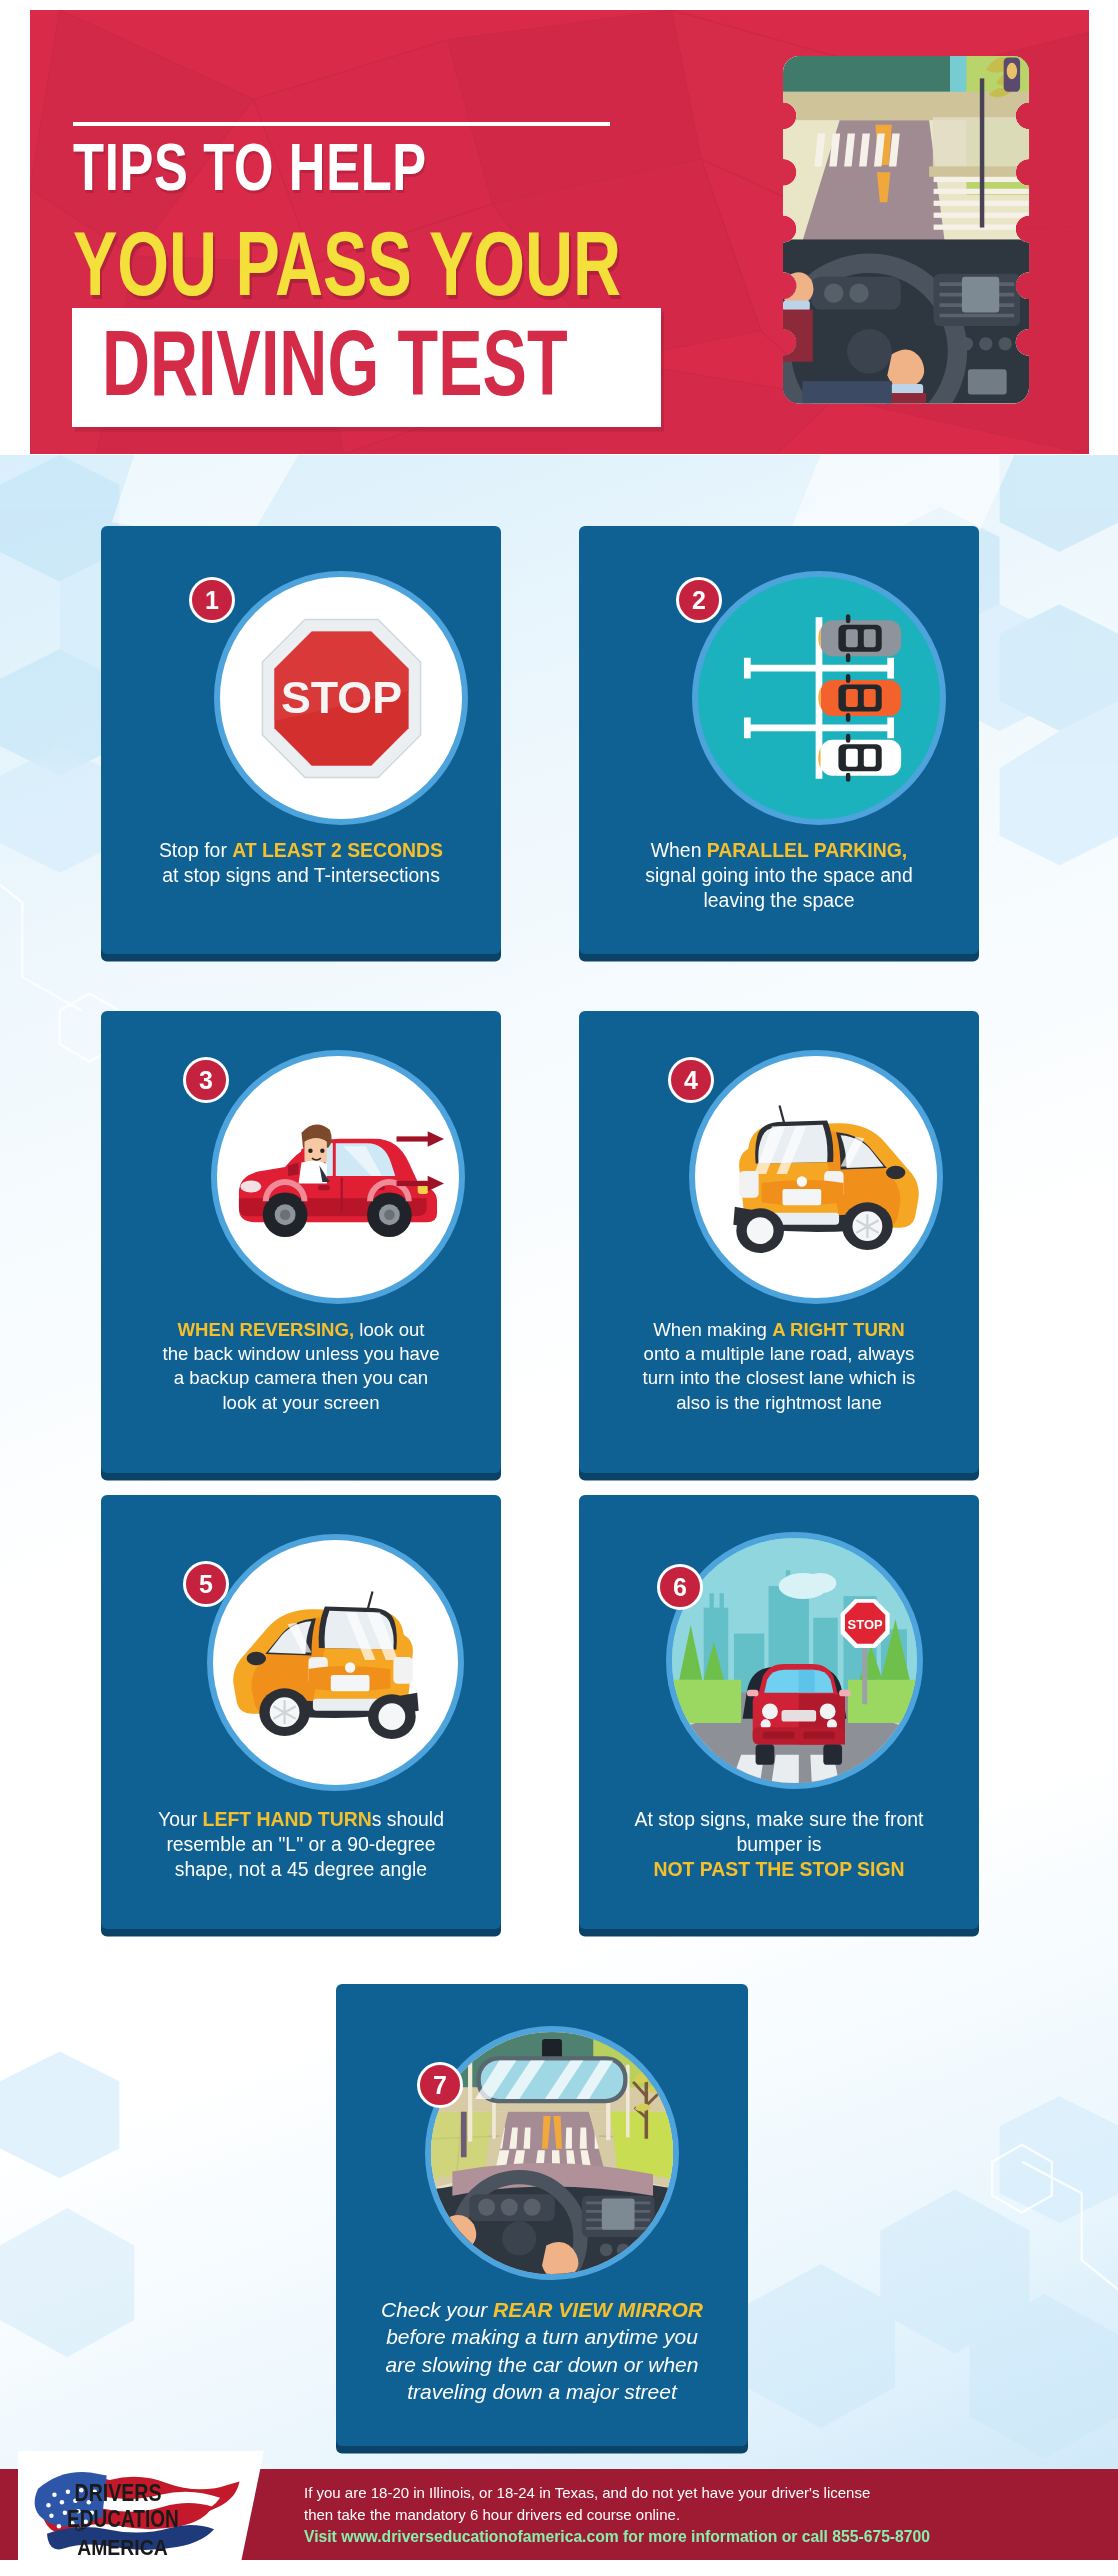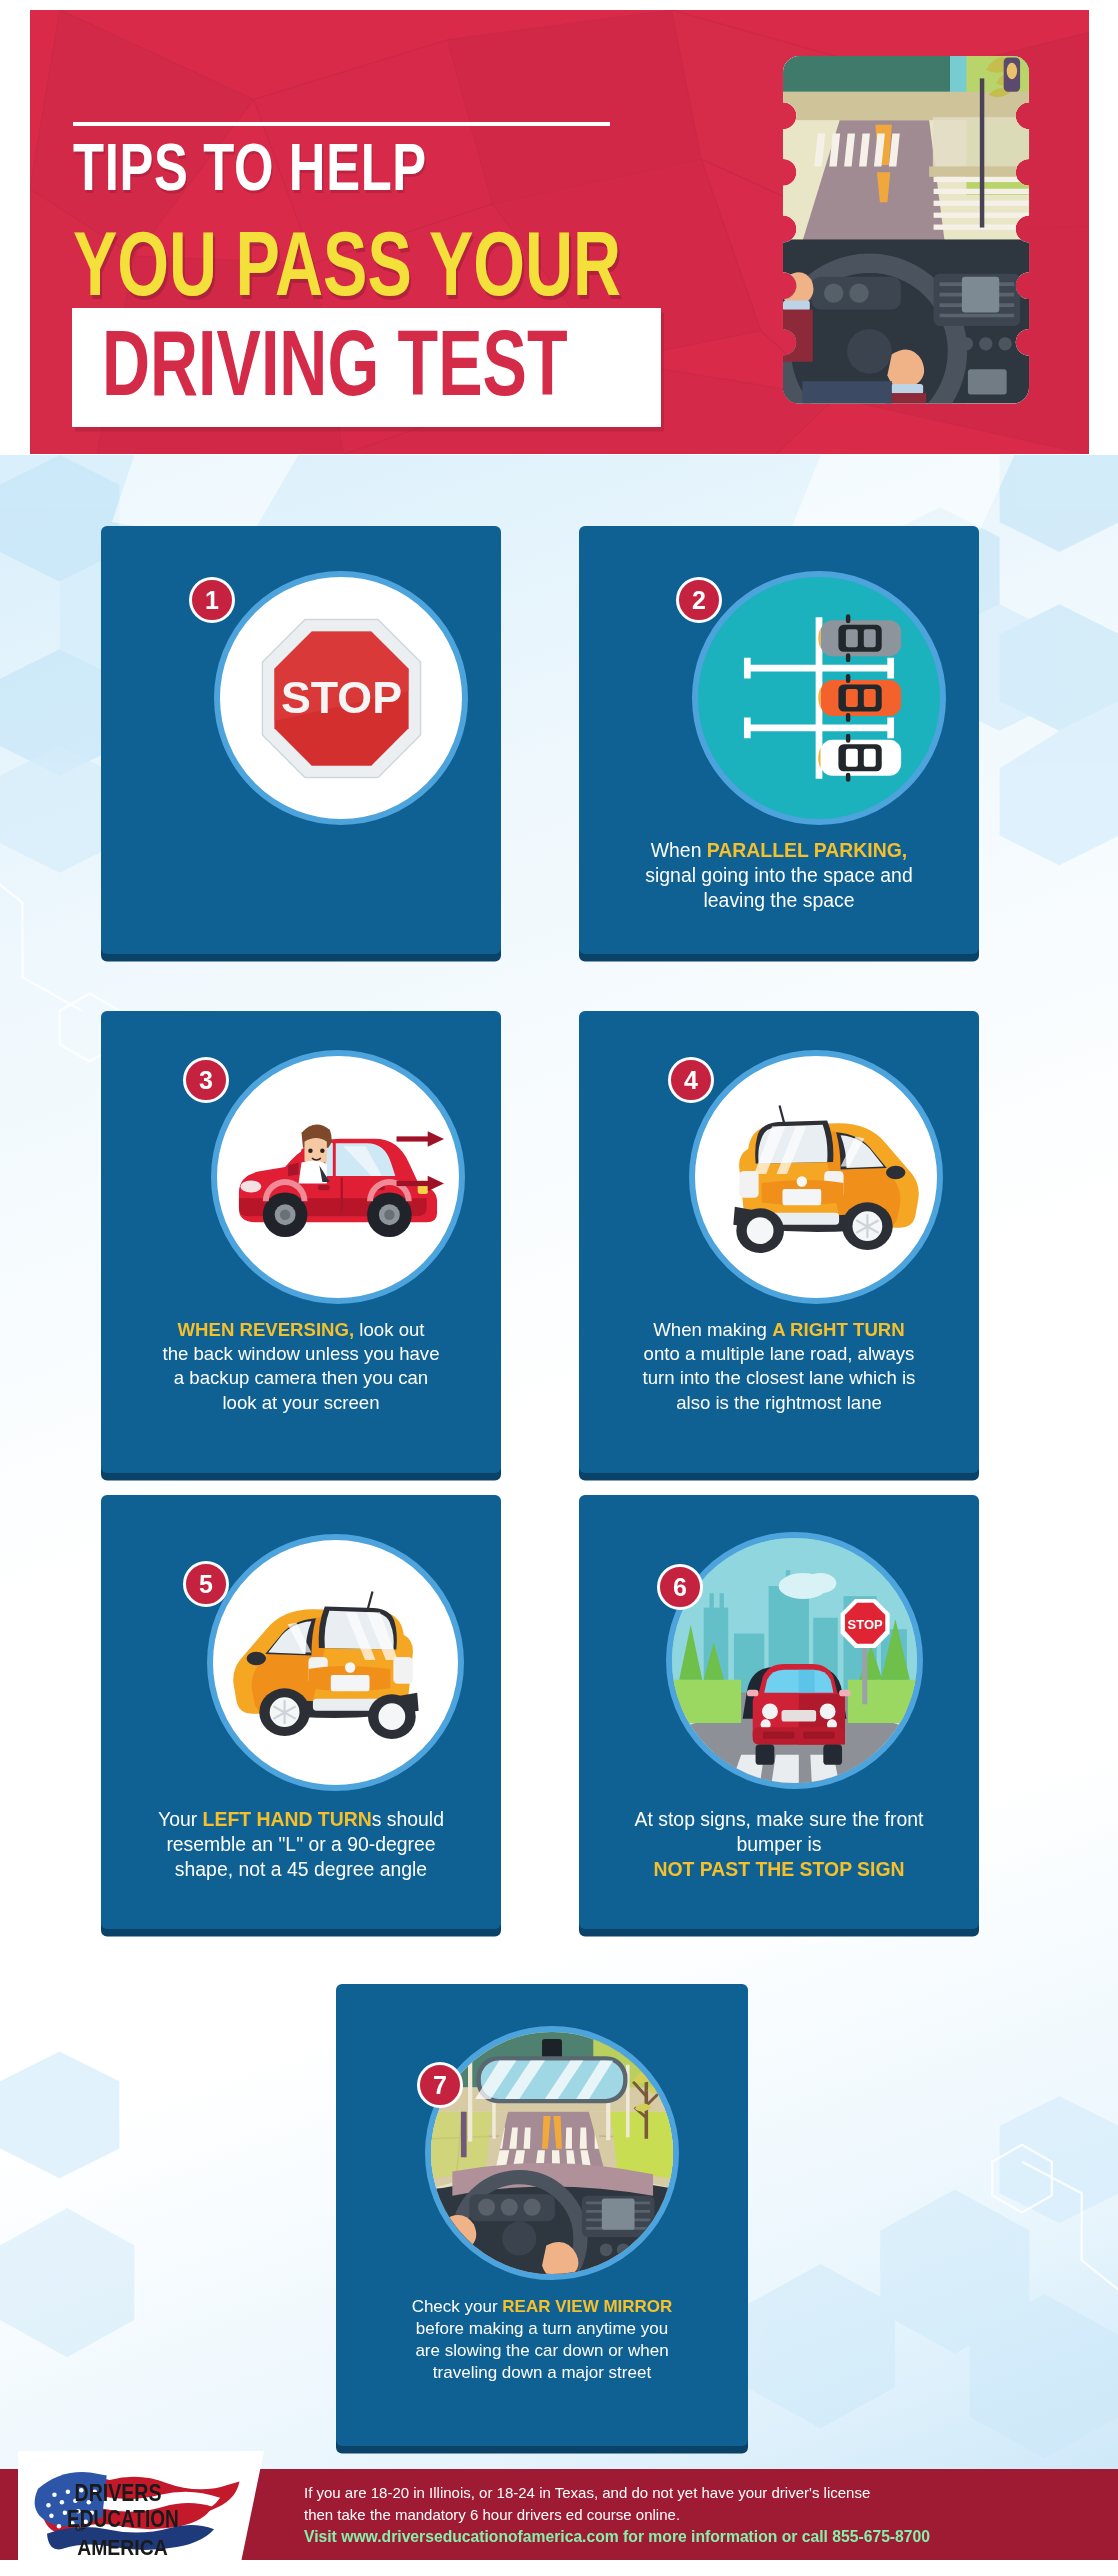--- a/index.html
+++ b/index.html
@@ -293,20 +293,28 @@
   <div class="card" style="left:101px; top:526px; width:400px; height:428px;">
     <div class="badge" style="left:88px; top:51px;">1</div>
     <div class="medallion" style="left:113px; top:45px; width:254px; height:254px;">
       <svg width="179" height="179" viewBox="0 0 240 240">
         <polygon points="71,14 169,14 226,71 226,169 169,226 71,226 14,169 14,71" fill="#eceff1" stroke="#cfd8dc" stroke-width="2"></polygon>
         <polygon points="80,30 160,30 210,80 210,160 160,210 80,210 30,160 30,80" fill="#d32f2f"></polygon>
         <polygon points="80,30 160,30 210,80 210,110 30,150 30,80" fill="#e04141" opacity=".55"></polygon>
         <text x="120" y="140" font-family="Liberation Sans, sans-serif" font-size="60" font-weight="bold" fill="#f5f5f5" text-anchor="middle">STOP</text>
       </svg>
     </div>
+    <div class="cap" style="top:312px;">
+      <div>
+        <span>Stop for </span><span class="hl">AT LEAST 2 SECONDS</span>
+      </div>
+      <div>
+        <span>at stop signs and T-intersections</span>
+      </div>
+    </div>
   </div>
 
   <div class="card" style="left:579px; top:526px; width:400px; height:428px;">
     <div class="badge" style="left:97px; top:51px;">2</div>
     <div class="medallion teal" style="left:113px; top:45px; width:254px; height:254px;">
       <svg width="224" height="224" viewBox="0 0 300 300">
         <g stroke="#ffffff" stroke-width="9" stroke-linecap="butt">
           <line x1="150" y1="42" x2="150" y2="258"></line>
           <line x1="54" y1="110" x2="246" y2="110"></line>
           <line x1="54" y1="190" x2="246" y2="190"></line>
@@ -711,21 +719,21 @@
         </g>
         <rect x="240" y="234" width="46" height="44" rx="4" fill="#7e8a93"></rect>
         <circle cx="246" cy="306" r="9" fill="#4c555f"></circle>
         <circle cx="270" cy="306" r="9" fill="#4c555f"></circle>
 
         <path d="M18,264 q26,-16 42,6 q10,22 -8,34 q-26,12 -38,-12 z" fill="#f0b287"></path>
         <rect x="10" y="300" width="44" height="16" rx="5" fill="#bcd3e8"></rect>
         <path d="M162,300 q28,-14 42,12 q10,22 -12,32 q-28,10 -36,-16 z" fill="#f0b287"></path>
       </svg>
     </div>
-    <div class="cap" style="top:312px; font-size:17px;">
+    <div class="cap" style="top:312px; font-size:21px;font-style:italic;">
       <div>
         <span>Check your </span><span class="hl">REAR VIEW MIRROR</span>
       </div>
       <div>
         <span>before making a turn anytime you</span>
       </div>
       <div>
         <span>are slowing the car down or when</span>
       </div>
       <div>

